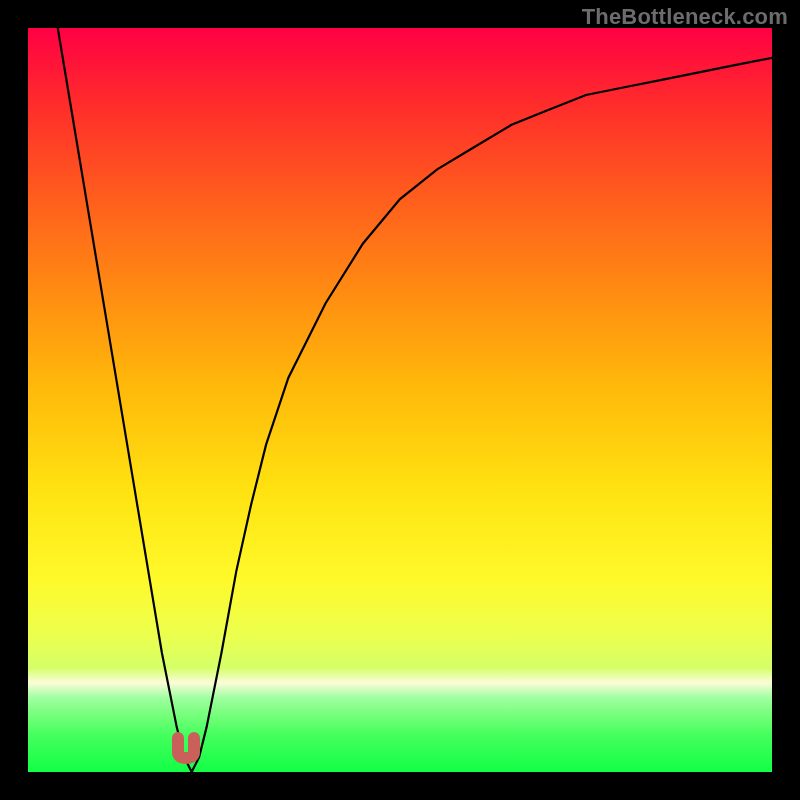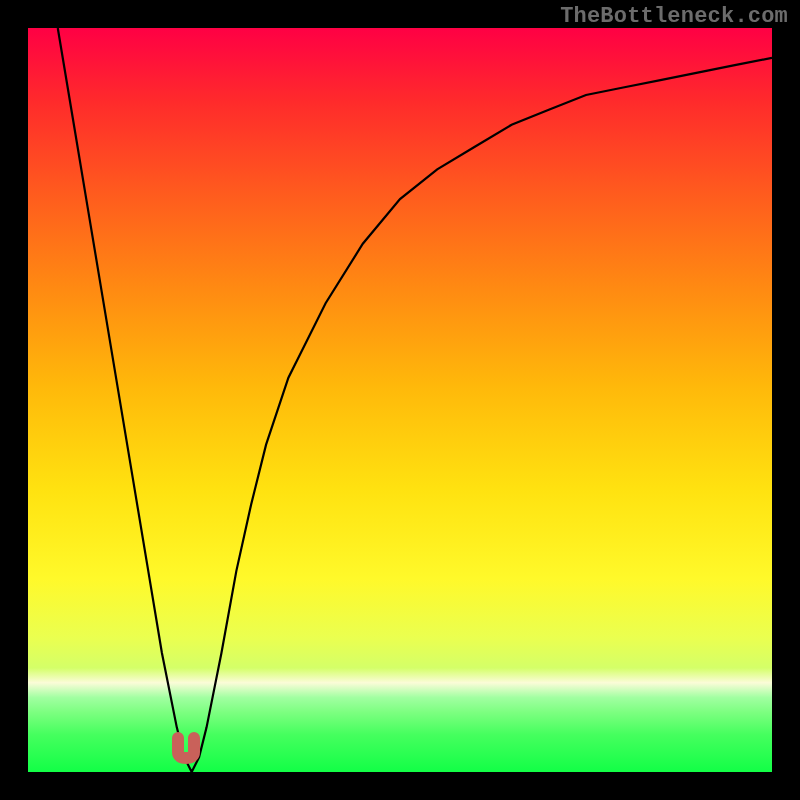--- a/index.html
+++ b/index.html
@@ -38,21 +38,21 @@
       #a1ffa1 90%,
       #7cff80 92%,
       #45ff5e 95%,
       #12ff46 100%
     );
   }
   .watermark {
     position: absolute;
     top: 4px;
     right: 12px;
-    font-family: Liberation Mono, monospace;
+    font-family: Liberation Sans, sans-serif;
     font-size: 22px;
     font-weight: 600;
     color: #6c6c6c;
     letter-spacing: 0.2px;
     user-select: none;
   }
   svg.curve {
     position: absolute;
     left: 0;
     top: 0;

